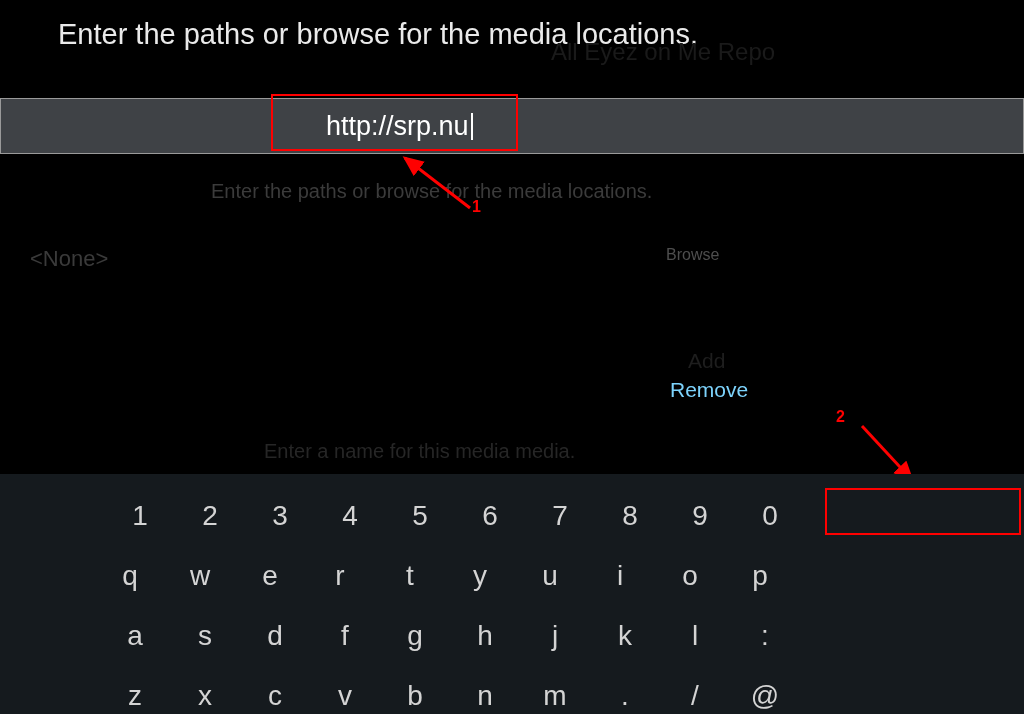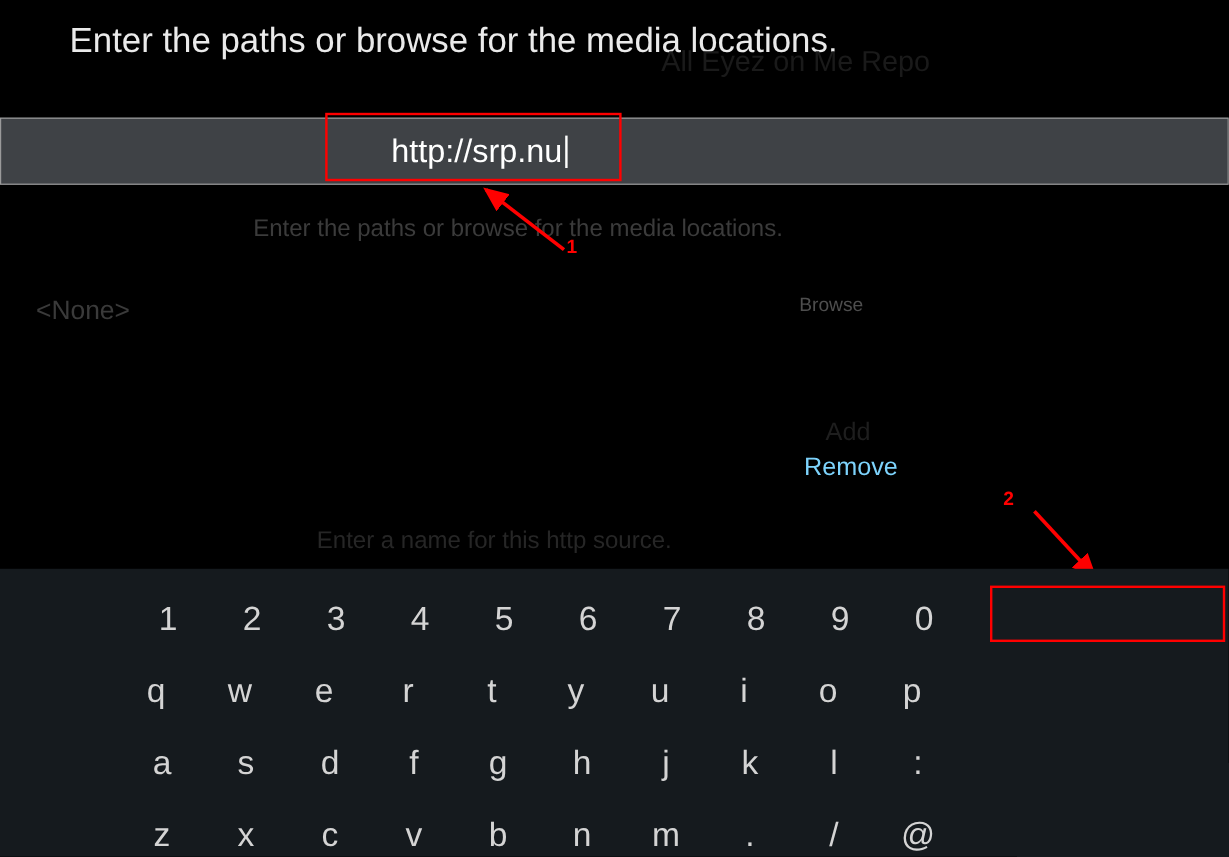--- a/index.html
+++ b/index.html
@@ -173,21 +173,21 @@
     <span class="cursor"></span>
 </div>
 
 <div class="highlight-box hb1"></div>
 
 <div class="faded-title">Enter the paths or browse for the media locations.</div>
 <div class="none-text">&lt;None&gt;</div>
 <div class="browse-btn">Browse</div>
 <div class="add-btn">Add</div>
 <div class="remove-btn">Remove</div>
-<div class="name-label">Enter a name for this http source.</div>
+<div class="name-label">Enter a name for this media media.</div>
 
 <div class="arrow" style="top:148px;left:390px;">
   <svg width="90" height="70">
     <defs>
       <marker id="ah1" markerWidth="8" markerHeight="8" refX="6" refY="3" orient="auto">
         <path d="M0,0 L7,3 L0,6 Z" fill="#ff0000"></path>
       </marker>
     </defs>
     <line x1="80" y1="60" x2="15" y2="10" stroke="#ff0000" stroke-width="3" marker-end="url(#ah1)"></line>
   </svg>

